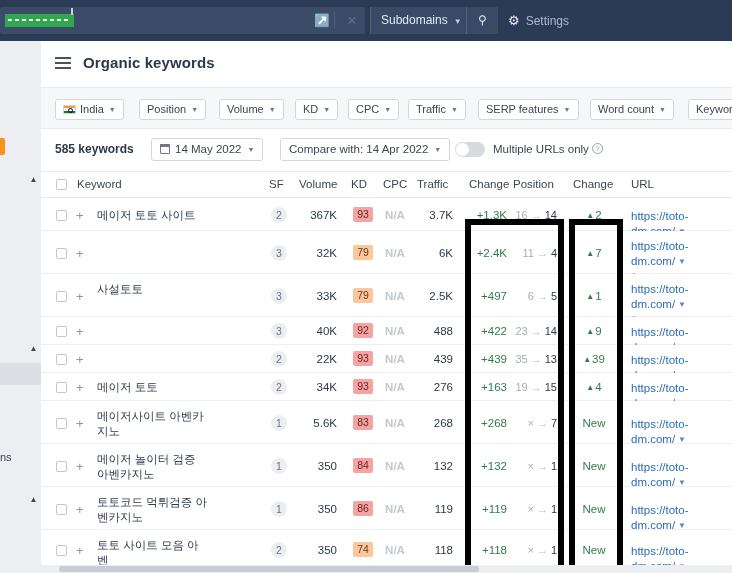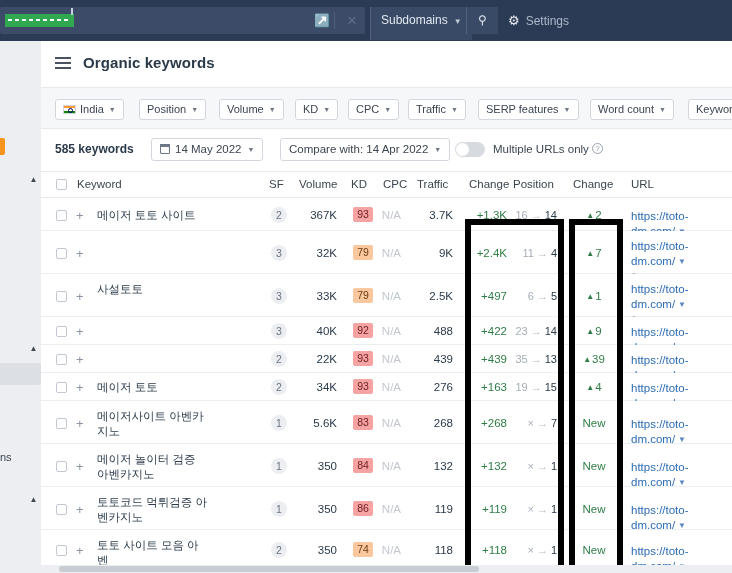--- a/index.html
+++ b/index.html
@@ -37,21 +37,21 @@
     position: absolute; top: 0; height: 27px; width: 28px;
     color: #7b8aa3; font-size: 13px; line-height: 27px; text-align: center;
   }
   #open-new-tab-btn { left: 308px; }
   #clear-btn { left: 338px; color: #5f6e87; }
   #nav-divider {
     position: absolute; left: 334px; top: 5px; width: 1px; height: 17px;
     background: #52607a;
   }
   #subdomains-btn {
-    position: absolute; left: 370px; top: 0; height: 33px; padding: 0 10px;
+    position: absolute; left: 370px; top: 0; height: 27px; padding: 0 10px;
     background: #394a66; color: #e3e8ef; font-size: 12px; line-height: 27px;
     border-left: 1px solid #52607a;
   }
   #subdomains-btn .caret { margin-left: 6px; font-size: 8px; color: #c1c9d6; }
   #search-btn {
     position: absolute; left: 466px; top: 0; width: 32px; height: 27px;
     background: #394a66; border-left: 1px solid #52607a;
     color: #e3e8ef; font-size: 12px; line-height: 27px; text-align: center;
   }
   #settings-btn {
@@ -215,21 +215,21 @@
     background: #eceef1; color: #6b7483; font-size: 10.5px;
     line-height: 16px; text-align: center;
   }
   .vol { position: absolute; left: 260px; width: 36px; text-align: right; }
   .kd-badge {
     position: absolute; left: 312px; width: 20px; height: 15px; border-radius: 2px;
     font-size: 10.5px; line-height: 15px; text-align: center; font-weight: normal;
   }
   .kd-high { background: #f5a3a3; color: #6d1f1f; }
   .kd-mid  { background: #fac79e; color: #6d3c12; }
-  .cpc { position: absolute; left: 332px; width: 28px; text-align: right; color: #c3c8d0; }
+  .cpc { position: absolute; left: 340px; width: 28px; text-align: center; color: #c3c8d0; font-weight: bold; }
   .traffic { position: absolute; left: 378px; width: 34px; text-align: right; }
   .change1 { position: absolute; left: 430px; width: 36px; text-align: right; color: #2e7d46; }
   .position { position: absolute; left: 472px; width: 44px; text-align: right; color: #a6adb8; font-size: 11px; }
   .position .to { color: #2b3a4a; }
   .position .arrow { color: #b6bcc6; margin: 0 3px; }
   .change2 { position: absolute; left: 530px; width: 46px; text-align: center; color: #2e7d46; }
   .change2 .up-arrow { font-size: 8px; position: relative; top: -1px; margin-right: 1px; }
   .url { position: absolute; left: 590px; color: #2d6cb5; font-size: 11.5px; line-height: 15px; }
   .url .dd { color: #5a88c4; font-size: 8px; margin-left: 3px; position: relative; top: -1px; }
   .url .more { display: block; color: #9aa2ae; font-size: 11px; }
@@ -372,21 +372,21 @@
           <div class="cell change2" style="top:11px"><span class="up-arrow">▲</span>2</div>
           <div class="url" style="top:11px"><span>https://toto-dm.com/</span><span class="dd">▼</span></div>
         </div>
         <div class="row" style="height: 43px;">
           <div class="row-checkbox" style="top:17px"></div>
           <div class="row-plus" style="top:17px">+</div>
           <div class="sf-badge" style="top:14px">3</div>
           <div class="cell vol" style="top:16px">32K</div>
           <div class="kd-badge kd-mid" style="top:14px">79</div>
           <div class="cell cpc" style="top:16px">N/A</div>
-          <div class="cell traffic" style="top:16px">9K</div>
+          <div class="cell traffic" style="top:16px">6K</div>
           <div class="cell change1" style="top:16px">+2.4K</div>
           <div class="cell position" style="top:16px"><span class="from">11</span><span class="arrow">→</span><span class="to">4</span></div>
           <div class="cell change2" style="top:16px"><span class="up-arrow">▲</span>7</div>
           <div class="url" style="top:8px"><span>https://toto-dm.com/</span><span class="dd">▼</span><span class="more">1 more</span></div>
         </div>
         <div class="row" style="height: 43px;">
           <div class="row-checkbox" style="top:17px"></div>
           <div class="row-plus" style="top:17px">+</div>
           <div class="kw" style="top:8px">사설토토</div>
           <div class="sf-badge" style="top:14px">3</div>

